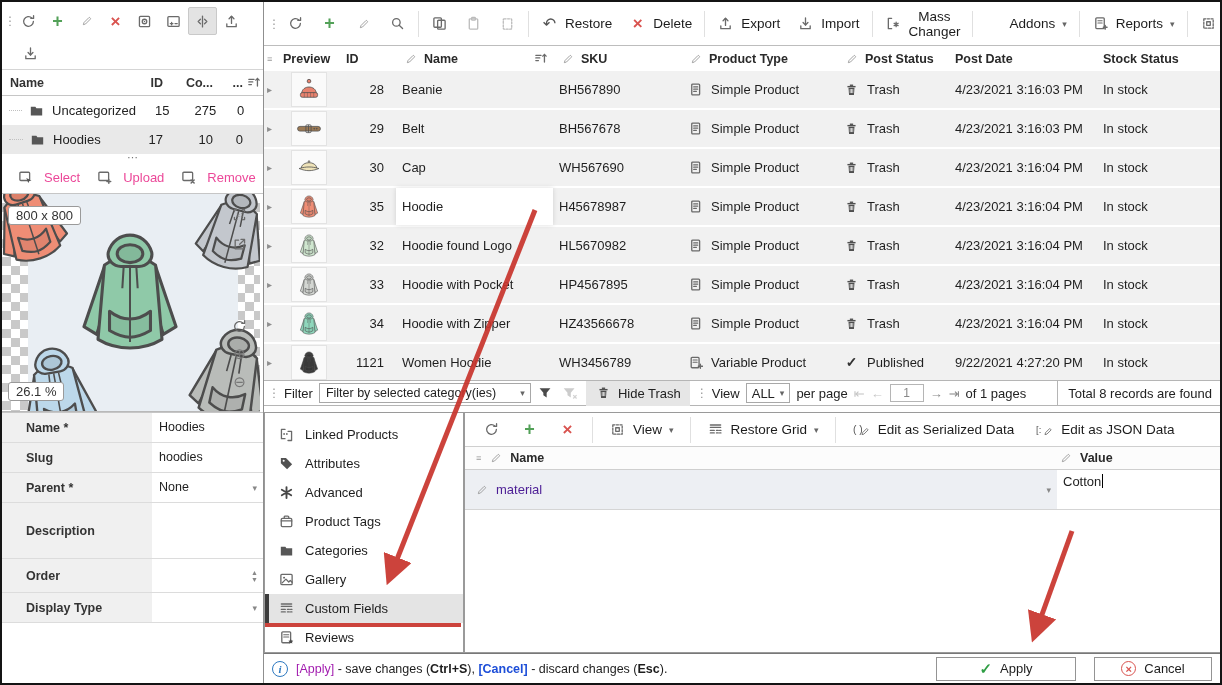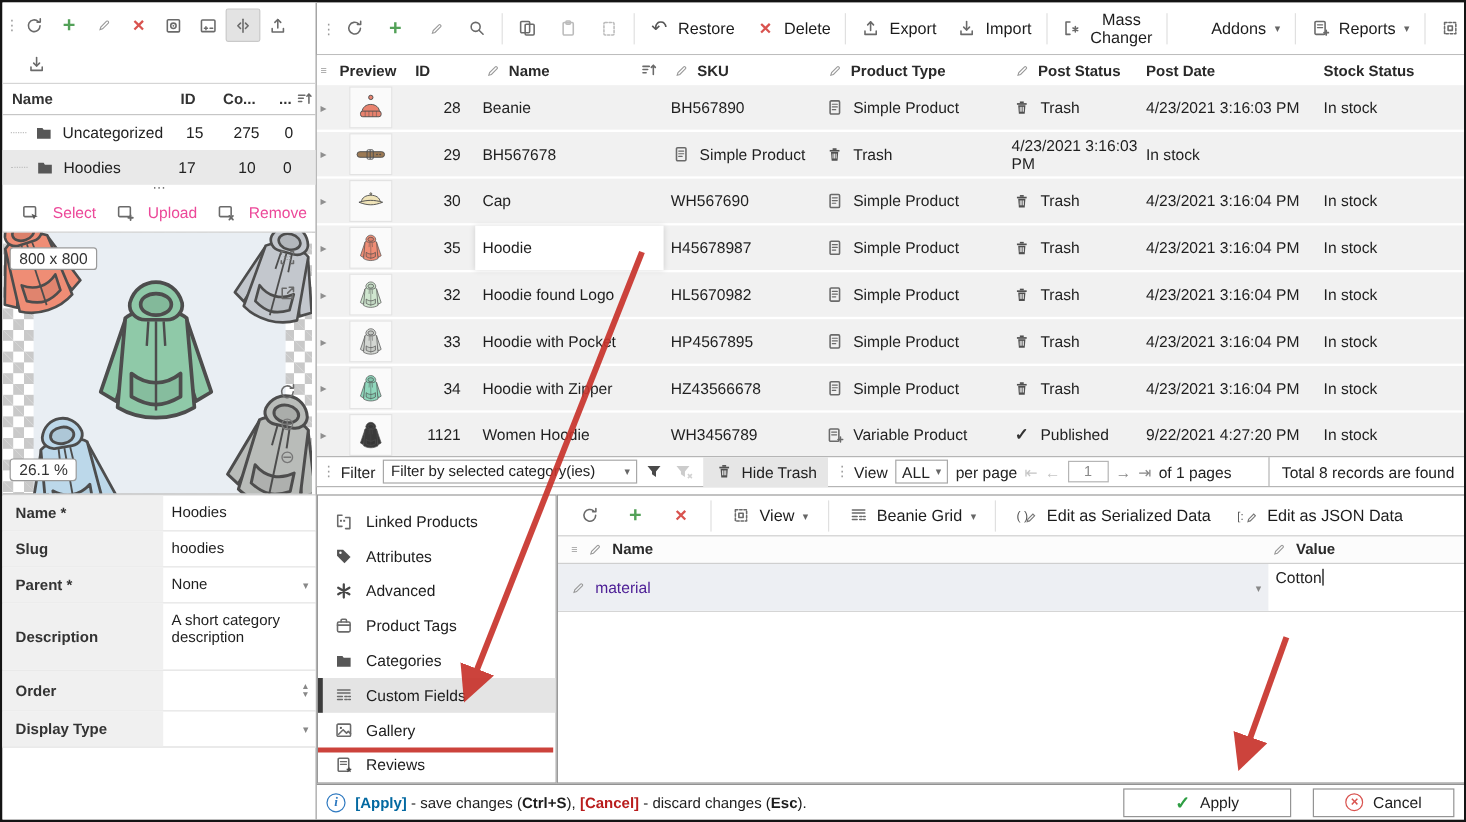--- a/index.html
+++ b/index.html
@@ -36,21 +36,21 @@
      background-color:#fff;
      background-image:linear-gradient(45deg,#c9c9c9 25%,transparent 25%,transparent 75%,#c9c9c9 75%),
                       linear-gradient(45deg,#c9c9c9 25%,transparent 25%,transparent 75%,#c9c9c9 75%);
      background-size:18px 18px;background-position:0 0,9px 9px}
   .preview-bg{position:absolute;left:26px;top:0;width:210px;height:218px;background:#e9eef3}
   .pv-item{position:absolute}
   .badge{position:absolute;background:#fff;border:1px solid #9a9a9a;border-radius:3px;padding:1px 7px;font-size:13px;color:#333;z-index:5}
   .pv-ic{position:absolute;right:12px;z-index:5}
   #cat-form{position:absolute;left:0;top:410px;width:261px;border-top:1px solid #c6c6c6}
   .form-row{display:flex;border-bottom:1px solid #dcdcdc;background:#fff}
-  .form-label{width:134px;background:#f0f0f0;display:flex;align-items:center;padding-left:11px;font-weight:bold;font-size:12.5px;color:#333}
+  .form-label{width:150px;background:#f0f0f0;display:flex;align-items:center;padding-left:24px;font-weight:bold;font-size:12.5px;color:#333}
   .form-value{flex:1;padding:7px 16px 0 7px;font-size:12.5px;position:relative;color:#1e1e1e}
   .fdd{position:absolute;right:6px;top:50%;transform:translateY(-50%);color:#888;font-size:9px}
   .fspin{position:absolute;right:5px;top:50%;transform:translateY(-50%);display:flex;flex-direction:column;color:#888;font-size:7px;line-height:7px}
 
   
   #main-toolbar{position:absolute;left:262px;top:0;width:958px;height:44px;display:flex;align-items:center;border-bottom:1px solid #bdbdbd;padding-left:4px;gap:1px}
   .tbtn{display:flex;align-items:center;gap:7px;padding:5px 8px;font-size:13.5px;color:#1c1c1c;border-radius:2px;background:none;border:none;font-family:inherit}
 
   
   #product-grid{position:absolute;left:262px;top:44px;width:958px;height:334px;overflow:hidden;background:#fff}
@@ -90,22 +90,22 @@
   .cf-row{height:40px;display:flex;border-bottom:1px solid #d5d5d5}
   .cf-name{width:592px;background:#edeff3;display:flex;align-items:center;gap:6px;padding-left:8px;position:relative;font-size:13px}
   .cf-name .nm{color:#4c1d95}
   .cf-val{flex:1;background:#fff;padding:4px 0 0 6px;font-size:13px;display:flex;align-items:flex-start}
   .caret{display:inline-block;width:1px;height:14px;background:#000;margin-left:1px}
 
   
   #status-bar{position:absolute;left:262px;top:651px;width:958px;height:30px;border-top:1px solid #787878;display:flex;align-items:center;padding:0 10px 0 8px;gap:8px;background:#fff}
   .info-ic{width:16px;height:16px;border:1.5px solid #2e79c0;border-radius:50%;color:#2e79c0;font-size:11px;font-weight:bold;font-style:italic;display:flex;align-items:center;justify-content:center;font-family:"Liberation Serif",serif;flex:0 0 auto}
   #hint{font-size:12.5px;color:#1d1d1d}
-  #hint .green{color:#0369a1;font-weight:bold}
-  #hint .red{color:#b91c1c;font-weight:bold}
+  #hint .green{color:#a21caf;font-weight:normal}
+  #hint .red{color:#1d4ed8;font-weight:bold}
   #hint .bold{font-weight:bold}
   .sb-btn{height:24px;border:1px solid #949494;background:#fff;display:flex;align-items:center;justify-content:center;gap:8px;font-size:13px;font-family:inherit;color:#1d1d1d}
   .sb-btn.apply{width:140px;margin-left:auto}
   .sb-btn.cancel{width:118px;margin-left:10px}
   .ok-ic{color:#2f9e44;font-weight:bold;font-size:15px}
   .cx-ic{width:15px;height:15px;border:1.5px solid #d9534f;border-radius:50%;color:#d9534f;font-size:11px;font-weight:bold;display:flex;align-items:center;justify-content:center}
 
   #annotations{position:absolute;left:0;top:0;z-index:60;pointer-events:none}
 </style>
 </head>
@@ -356,21 +356,20 @@
       <div class="form-row" style="height:30px">
        <div class="form-label">Slug</div>
        <div class="form-value"><span>hoodies</span></div>
      </div>
       <div class="form-row" style="height:30px">
        <div class="form-label">Parent *</div>
        <div class="form-value"><span>None</span><span class="fdd">▾</span></div>
      </div>
       <div class="form-row" style="height:56px">
        <div class="form-label">Description</div>
-       <div class="form-value"><span>A short category description</span></div>
      </div>
       <div class="form-row" style="height:34px">
        <div class="form-label">Order</div>
        <div class="form-value"><span></span><span class="fspin">
             <span>▲</span>
             <span>▼</span>
           </span></div>
      </div>
       <div class="form-row" style="height:30px">
        <div class="form-label">Display Type</div>
@@ -601,20 +600,21 @@
             <svg viewBox="0 0 100 100" width="26" height="26" stroke="#4d4d4d" stroke-width="3" stroke-linejoin="round" fill="#9c7a55">
               <rect x="6" y="40" width="88" height="18" rx="9"></rect>
               <rect x="38" y="34" width="20" height="30" rx="4" fill="none"></rect>
               <line x1="48" y1="34" x2="48" y2="64"></line>
               <circle cx="70" cy="49" r="1.6" fill="#4d4d4d"></circle>
               <circle cx="80" cy="49" r="1.6" fill="#4d4d4d"></circle>
             </svg>
           </span>
         </span>
        <span class="cell cell-id">29</span>
+       <span class="cell">Belt</span>
        <span class="cell">BH567678</span>
        <span class="cell"><span class="ic">
             <svg viewBox="0 0 16 16" width="15" height="15" fill="none" stroke="#6a6a6a" stroke-width="1.4" stroke-linecap="round" stroke-linejoin="round">
               <rect x="4" y="2.2" width="8.4" height="11.6" rx="1"></rect>
               <path d="M6 5.2h4.4M6 7.6h4.4M6 10h3" stroke-width="1.1"></path>
             </svg>
           </span>Simple Product</span>
        <span class="cell"><span class="ic">
             <svg viewBox="0 0 16 16" width="13" height="14">
               <path d="M4.3 5.2h7.4L11 14H5z" fill="#4f4f4f"></path>
@@ -922,39 +922,39 @@
        <span>Product Tags</span>
      </div>
       <div class="tab-item">
        <span class="ic">
           <svg viewBox="0 0 16 16" width="15" height="14">
             <path d="M1.5 3h5.2l1.2 1.8h6.6v8.4h-13z" fill="#575757"></path>
           </svg>
         </span>
        <span>Categories</span>
      </div>
+      <div class="tab-item">
+       <span class="ic">
+          <svg viewBox="0 0 16 16" width="15" height="15" fill="none" stroke="#6a6a6a" stroke-width="1.4" stroke-linecap="round" stroke-linejoin="round">
+            <rect x="2" y="2.6" width="12" height="10.8" rx="1"></rect>
+            <circle cx="5.4" cy="6" r="1" fill="#555" stroke="none"></circle>
+            <path d="M3.4 11.6l4-4 3 3 1.6-1.6 2 2"></path>
+          </svg>
+        </span>
+       <span>Gallery</span>
+     </div>
       <div class="tab-item active">
        <span class="ic">
           <svg viewBox="0 0 16 16" width="15" height="15" fill="none" stroke="#6a6a6a" stroke-width="1.4" stroke-linecap="round" stroke-linejoin="round">
             <path d="M2.5 3.2h11M2.5 5.8h11"></path>
             <path d="M2.5 9h4.2M2.5 11.6h4.2"></path>
             <path d="M9 9h2M12.4 9h1.4M9 11.6h2M12.4 11.6h1.4"></path>
           </svg>
         </span>
        <span>Custom Fields</span>
-     </div>
-      <div class="tab-item">
-       <span class="ic">
-          <svg viewBox="0 0 16 16" width="15" height="15" fill="none" stroke="#6a6a6a" stroke-width="1.4" stroke-linecap="round" stroke-linejoin="round">
-            <rect x="2" y="2.6" width="12" height="10.8" rx="1"></rect>
-            <circle cx="5.4" cy="6" r="1" fill="#555" stroke="none"></circle>
-            <path d="M3.4 11.6l4-4 3 3 1.6-1.6 2 2"></path>
-          </svg>
-        </span>
-       <span>Gallery</span>
      </div>
       <div class="tab-item">
        <span class="ic">
           <svg viewBox="0 0 16 16" width="15" height="15" fill="none" stroke="#6a6a6a" stroke-width="1.4" stroke-linecap="round" stroke-linejoin="round">
             <rect x="3" y="2" width="9.4" height="11.6" rx="1"></rect>
             <path d="M5 5h5.4M5 7.4h5.4" stroke-width="1.1"></path>
             <path d="M12.6 9.6l.8 1.6 1.8.3-1.3 1.2.3 1.8-1.6-.9-1.6.9.3-1.8-1.3-1.2 1.8-.3z" fill="#4a4a4a" stroke="none"></path>
           </svg>
         </span>
        <span>Reviews</span>
@@ -995,21 +995,21 @@
       </button>
     <span class="tsep"></span>
     <button class="tbtn">
         <span class="ic">
           <svg viewBox="0 0 16 16" width="15" height="15" fill="none" stroke="#6a6a6a" stroke-width="1.4" stroke-linecap="round" stroke-linejoin="round">
             <path d="M2.5 3.2h11M2.5 5.8h11"></path>
             <path d="M2.5 9h4.2M2.5 11.6h4.2"></path>
             <path d="M9 9h2M12.4 9h1.4M9 11.6h2M12.4 11.6h1.4"></path>
           </svg>
         </span>
-        <span>Beanie Grid</span>
+        <span>Restore Grid</span>
         <span class="ddg">▾</span>
       </button>
     <span class="tsep"></span>
     <button class="tbtn">
         <span class="ic" style="width:19px">
           <svg viewBox="0 0 18 16" width="17" height="15">
             <text x="0" y="12" font-size="11" fill="#555" font-family="Liberation Sans, sans-serif">( )</text>
             <path d="M9.5 13.5l.6-2.1 4.5-4.5 1.5 1.5-4.5 4.5z" fill="#fff" stroke="#777" stroke-width="1"></path>
           </svg>
         </span>

